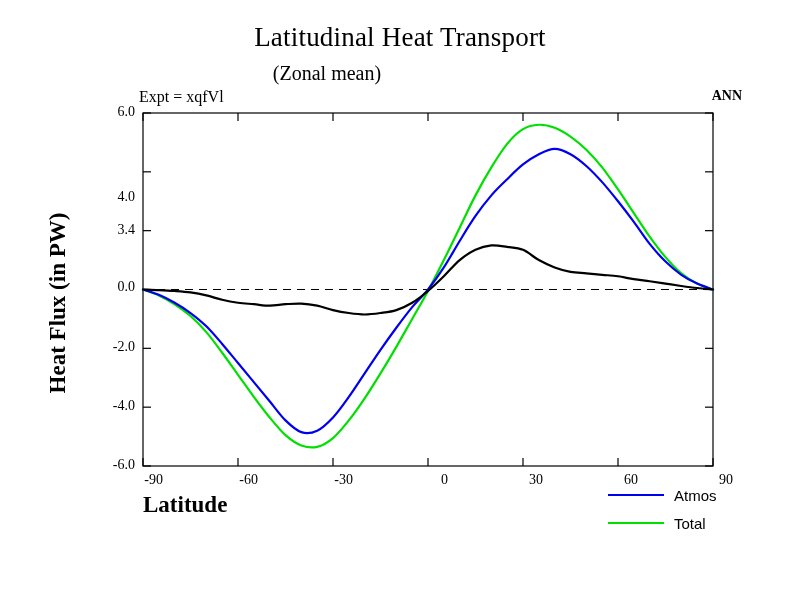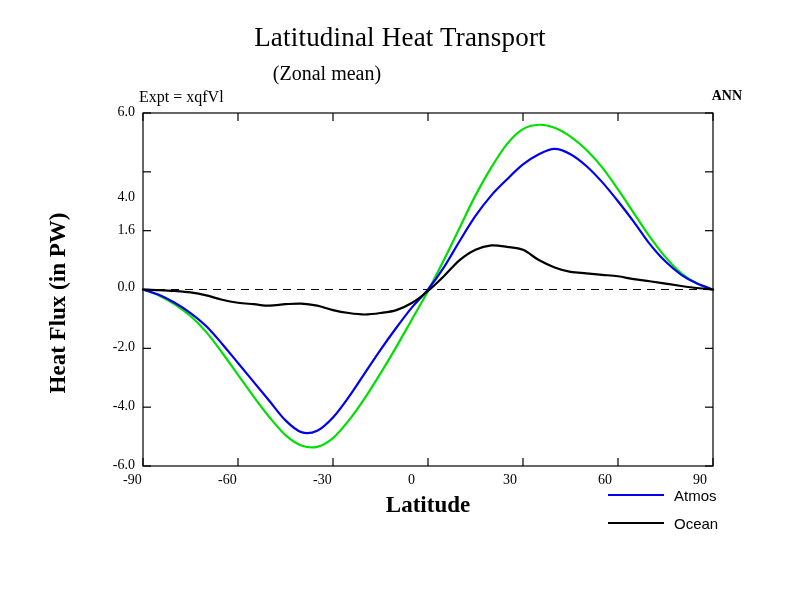--- a/index.html
+++ b/index.html
@@ -70,33 +70,33 @@
     font-size: 23px;
     font-weight: bold;
     transform: rotate(-90deg);
     transform-origin: center center;
   }
   .xlabel {
     position: absolute;
     left: 143px;
     top: 492px;
     width: 570px;
-    text-align: center;
+    text-align: left;
     font-size: 23px;
     font-weight: bold;
   }
   .tick-label-y {
     position: absolute;
     text-align: right;
     font-size: 14px;
     width: 42px;
   }
   .tick-label-x {
     position: absolute;
-    text-align: left;
+    text-align: right;
     font-size: 14px;
     width: 40px;
   }
   .legend {
     position: absolute;
     left: 608px;
     top: 482px;
     width: 170px;
     height: 84px;
     font-size: 11px;
@@ -168,38 +168,38 @@
       <path d="M 143.00 289.50 C 145.64 290.48, 153.56 292.93, 158.83 295.38 C 164.11 297.83, 169.39 300.78, 174.67 304.21 C 179.94 307.64, 185.22 311.32, 190.50 315.98 C 195.78 320.63, 201.06 326.03, 206.33 332.15 C 211.61 338.28, 216.89 345.64, 222.17 352.75 C 227.44 359.85, 232.72 367.45, 238.00 374.81 C 243.28 382.16, 248.56 389.76, 253.83 396.87 C 259.11 403.98, 264.39 411.09, 269.67 417.46 C 274.94 423.84, 280.22 430.45, 285.50 435.11 C 290.78 439.77, 296.06 443.45, 301.33 445.41 C 306.61 447.37, 311.89 448.10, 317.17 446.88 C 322.44 445.65, 327.72 442.47, 333.00 438.05 C 338.28 433.64, 343.56 427.02, 348.83 420.40 C 354.11 413.79, 359.39 406.19, 364.67 398.34 C 369.94 390.50, 375.22 381.92, 380.50 373.34 C 385.78 364.76, 391.06 355.93, 396.33 346.86 C 401.61 337.79, 406.89 328.23, 412.17 318.92 C 417.44 309.60, 422.72 300.78, 428.00 290.97 C 433.28 281.17, 438.56 270.62, 443.83 260.08 C 449.11 249.54, 454.39 238.51, 459.67 227.73 C 464.94 216.94, 470.22 205.42, 475.50 195.37 C 480.78 185.32, 486.06 176.00, 491.33 167.42 C 496.61 158.84, 501.89 150.26, 507.17 143.89 C 512.44 137.51, 517.72 132.37, 523.00 129.18 C 528.28 125.99, 533.56 125.01, 538.83 124.77 C 544.11 124.52, 549.39 125.75, 554.67 127.71 C 559.94 129.67, 565.22 132.86, 570.50 136.53 C 575.78 140.21, 581.06 144.62, 586.33 149.77 C 591.61 154.92, 596.89 160.80, 602.17 167.42 C 607.44 174.04, 612.72 181.88, 618.00 189.48 C 623.28 197.08, 628.56 205.17, 633.83 213.02 C 639.11 220.86, 644.39 229.20, 649.67 236.55 C 654.94 243.90, 660.22 251.01, 665.50 257.14 C 670.78 263.27, 676.06 268.91, 681.33 273.32 C 686.61 277.73, 691.89 280.92, 697.17 283.62 C 702.44 286.31, 710.36 288.52, 713.00 289.50" fill="none" stroke="#00e000" stroke-width="2.2" stroke-linejoin="round" stroke-linecap="round"></path>
       <path d="M 143.00 289.50 C 145.64 290.38, 153.56 292.59, 158.83 294.79 C 164.11 297.00, 169.39 299.70, 174.67 302.74 C 179.94 305.78, 185.22 309.11, 190.50 313.03 C 195.78 316.96, 201.06 321.12, 206.33 326.27 C 211.61 331.42, 216.89 337.79, 222.17 343.92 C 227.44 350.05, 232.72 356.67, 238.00 363.04 C 243.28 369.42, 248.56 375.79, 253.83 382.16 C 259.11 388.54, 264.39 394.91, 269.67 401.28 C 274.94 407.66, 280.22 415.26, 285.50 420.40 C 290.78 425.55, 296.06 430.45, 301.33 432.17 C 306.61 433.89, 311.89 433.15, 317.17 430.70 C 322.44 428.25, 327.72 423.10, 333.00 417.46 C 338.28 411.82, 343.56 404.23, 348.83 396.87 C 354.11 389.52, 359.39 381.18, 364.67 373.34 C 369.94 365.49, 375.22 357.40, 380.50 349.80 C 385.78 342.20, 391.06 334.85, 396.33 327.74 C 401.61 320.63, 406.89 313.52, 412.17 307.15 C 417.44 300.78, 422.72 296.12, 428.00 289.50 C 433.28 282.88, 438.56 275.53, 443.83 267.44 C 449.11 259.35, 454.39 249.54, 459.67 240.96 C 464.94 232.38, 470.22 223.56, 475.50 215.96 C 480.78 208.36, 486.06 201.50, 491.33 195.37 C 496.61 189.24, 501.89 184.34, 507.17 179.19 C 512.44 174.04, 517.72 168.65, 523.00 164.48 C 528.28 160.31, 533.56 156.78, 538.83 154.18 C 544.11 151.58, 549.39 148.89, 554.67 148.89 C 559.94 148.89, 565.22 151.34, 570.50 154.18 C 575.78 157.03, 581.06 161.29, 586.33 165.95 C 591.61 170.61, 596.89 176.25, 602.17 182.13 C 607.44 188.01, 612.72 194.63, 618.00 201.25 C 623.28 207.87, 628.56 214.73, 633.83 221.84 C 639.11 228.95, 644.39 237.29, 649.67 243.90 C 654.94 250.52, 660.22 256.41, 665.50 261.55 C 670.78 266.70, 676.06 271.11, 681.33 274.79 C 686.61 278.47, 691.89 281.17, 697.17 283.62 C 702.44 286.07, 710.36 288.52, 713.00 289.50" fill="none" stroke="#0000ee" stroke-width="2.2" stroke-linejoin="round" stroke-linecap="round"></path>
       <path d="M 143.00 289.50 C 145.64 289.60, 153.56 289.84, 158.83 290.09 C 164.11 290.33, 169.39 290.58, 174.67 290.97 C 179.94 291.36, 185.22 291.71, 190.50 292.44 C 195.78 293.18, 201.06 294.16, 206.33 295.38 C 211.61 296.61, 216.89 298.57, 222.17 299.80 C 227.44 301.02, 232.72 302.00, 238.00 302.74 C 243.28 303.47, 248.56 303.72, 253.83 304.21 C 259.11 304.70, 264.39 305.68, 269.67 305.68 C 274.94 305.68, 280.22 304.55, 285.50 304.21 C 290.78 303.87, 296.06 303.37, 301.33 303.62 C 306.61 303.87, 311.89 304.60, 317.17 305.68 C 322.44 306.76, 327.72 308.87, 333.00 310.09 C 338.28 311.32, 343.56 312.30, 348.83 313.03 C 354.11 313.77, 359.39 314.50, 364.67 314.50 C 369.94 314.50, 375.22 313.77, 380.50 313.03 C 385.78 312.30, 391.06 311.81, 396.33 310.09 C 401.61 308.38, 406.89 305.92, 412.17 302.74 C 417.44 299.55, 422.72 295.38, 428.00 290.97 C 433.28 286.56, 438.56 281.41, 443.83 276.26 C 449.11 271.11, 454.39 264.50, 459.67 260.08 C 464.94 255.67, 470.22 252.24, 475.50 249.79 C 480.78 247.34, 486.06 245.87, 491.33 245.38 C 496.61 244.88, 501.89 246.11, 507.17 246.85 C 512.44 247.58, 517.72 247.58, 523.00 249.79 C 528.28 251.99, 533.56 257.14, 538.83 260.08 C 544.11 263.02, 549.39 265.48, 554.67 267.44 C 559.94 269.40, 565.22 270.87, 570.50 271.85 C 575.78 272.83, 581.06 272.83, 586.33 273.32 C 591.61 273.81, 596.89 274.30, 602.17 274.79 C 607.44 275.28, 612.72 275.53, 618.00 276.26 C 623.28 277.00, 628.56 278.37, 633.83 279.20 C 639.11 280.04, 644.39 280.53, 649.67 281.26 C 654.94 282.00, 660.22 282.83, 665.50 283.62 C 670.78 284.40, 676.06 285.23, 681.33 285.97 C 686.61 286.71, 691.89 287.44, 697.17 288.03 C 702.44 288.62, 710.36 289.25, 713.00 289.50" fill="none" stroke="#000000" stroke-width="2.2" stroke-linejoin="round" stroke-linecap="round"></path>
     </svg>
 
   <div id="ytick-layer">
       <div class="tick-label-y" style="left: 93px; top: 457px;">-6.0</div>
       <div class="tick-label-y" style="left: 93px; top: 398.167px;">-4.0</div>
       <div class="tick-label-y" style="left: 93px; top: 339.333px;">-2.0</div>
       <div class="tick-label-y" style="left: 93px; top: 279px;">0.0</div>
-      <div class="tick-label-y" style="left: 93px; top: 221.667px;">1.6</div>
+      <div class="tick-label-y" style="left: 93px; top: 221.667px;">3.4</div>
       <div class="tick-label-y" style="left: 93px; top: 162.833px; margin-top: 26px;">4.0</div>
       <div class="tick-label-y" style="left: 93px; top: 104px;">6.0</div>
     </div>
   <div id="xtick-layer">
       <div class="tick-label-x" style="left: 123px; top: 472px;">-90</div>
       <div class="tick-label-x" style="left: 218px; top: 472px;">-60</div>
       <div class="tick-label-x" style="left: 313px; top: 472px;">-30</div>
       <div class="tick-label-x" style="left: 408px; top: 472px;">0</div>
       <div class="tick-label-x" style="left: 503px; top: 472px;">30</div>
       <div class="tick-label-x" style="left: 598px; top: 472px;">60</div>
       <div class="tick-label-x" style="left: 693px; top: 472px;">90</div>
     </div>
 
   <div class="legend">
     <div class="legend-row">
       <div class="legend-swatch" id="sw0" style="background: rgb(0, 0, 238);"></div>
       <div class="legend-text">Atmos</div>
     </div>
     <div class="legend-row">
-      <div class="legend-swatch" id="sw2" style="background: rgb(0, 0, 0);"></div>
-      <div class="legend-text">Ocean</div>
+      <div class="legend-swatch" id="sw1" style="background: rgb(0, 224, 0);"></div>
+      <div class="legend-text">Total</div>
     </div>
   </div>
 
 </div>
 
 </body></html>

